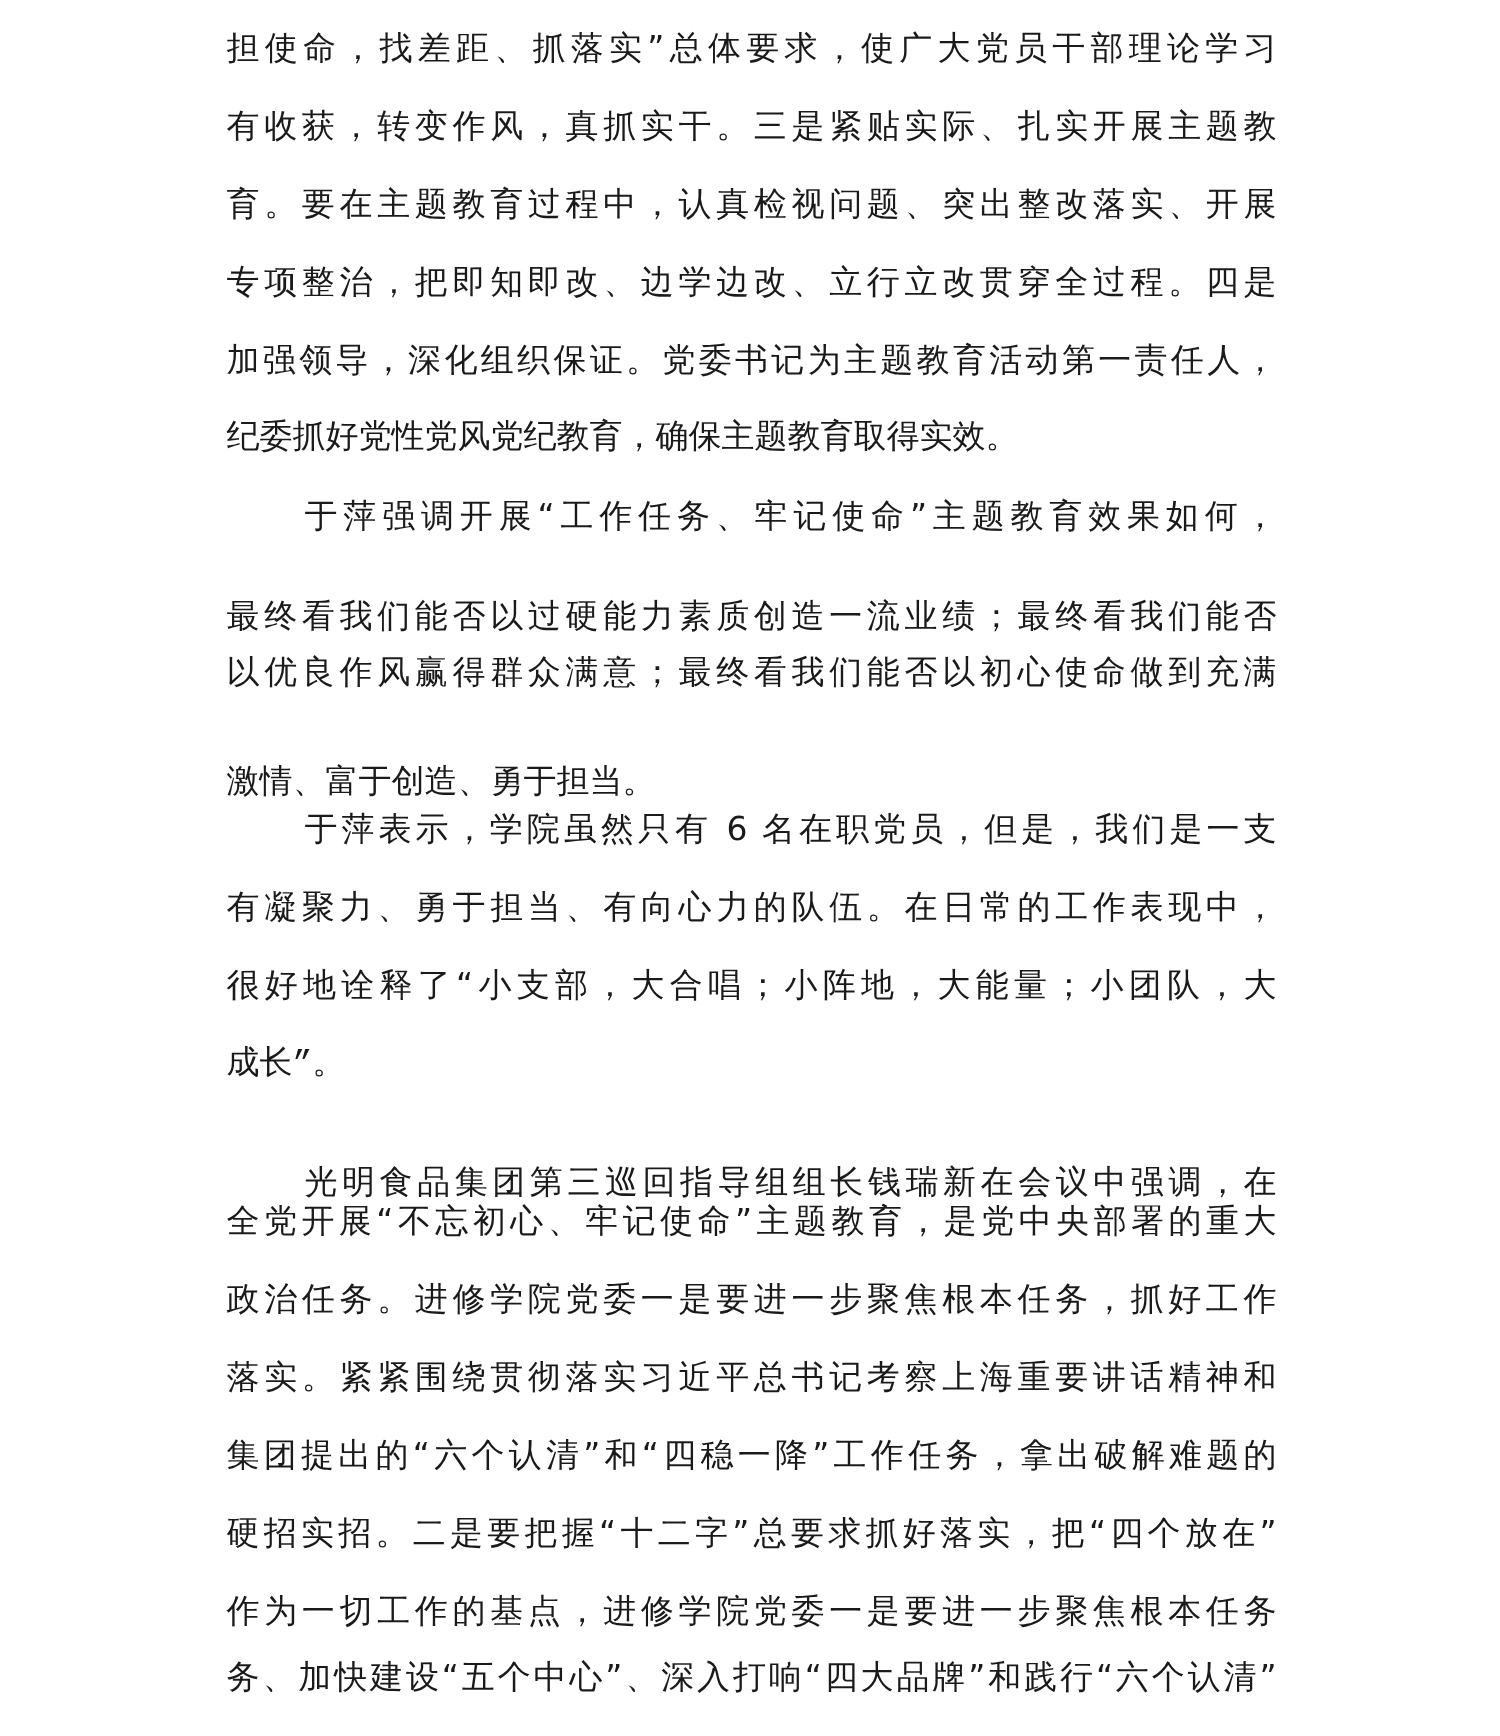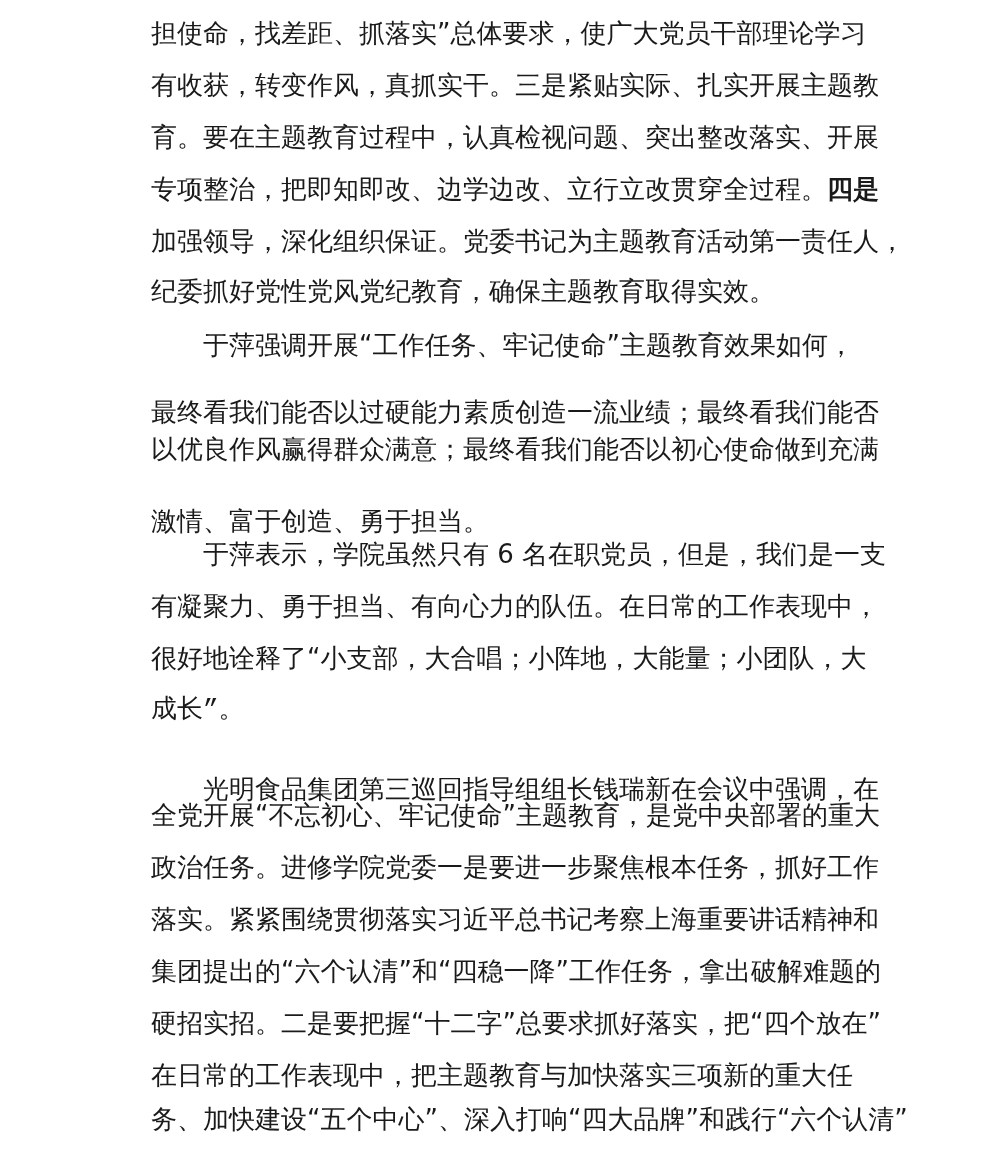--- a/index.html
+++ b/index.html
@@ -19,37 +19,37 @@
       position: absolute;
       left: 151px;
       top: 0;
       width: 700px;
     }
     .line {
       position: absolute;
       left: 0;
       width: 700px;
       height: 40px;
-      font-size: 26px;
+      font-size: 22px;
       line-height: 40px;
       white-space: nowrap;
       text-align: justify;
       text-align-last: justify;
       letter-spacing: 0;
     }
     .line.last {
       text-align-last: left;
       font-family: Liberation Mono, monospace;
     }
     .line.indent {
       left: 52px;
       width: 648px;
     }
     .bold {
-      font-weight: bold;
+      font-weight: normal;
     }
   </style>
 </head>
 <body>
 
 <div class="page">
 
   <div class="line" style="top:13px">担使命，找差距、抓落实”总体要求，使广大党员干部理论学习</div>
   <div class="line" style="top:65px">有收获，转变作风，真抓实干。三是紧贴实际、扎实开展主题教</div>
   <div class="line" style="top:117px">育。要在主题教育过程中，认真检视问题、突出整改落实、开展</div>
@@ -66,16 +66,16 @@
   <div class="line" style="top:586px">有凝聚力、勇于担当、有向心力的队伍。在日常的工作表现中，</div>
   <div class="line" style="top:638px">很好地诠释了“小支部，大合唱；小阵地，大能量；小团队，大</div>
   <div class="line last" style="top:690px">成长”。</div>
 
   <div class="line indent" style="top:769px">光明食品集团第三巡回指导组组长钱瑞新在会议中强调，在</div>
   <div class="line" style="top:795px">全党开展“不忘初心、牢记使命”主题教育，是党中央部署的重大</div>
   <div class="line" style="top:847px">政治任务。进修学院党委一是要进一步聚焦根本任务，抓好工作</div>
   <div class="line" style="top:899px">落实。紧紧围绕贯彻落实习近平总书记考察上海重要讲话精神和</div>
   <div class="line" style="top:951px">集团提出的“六个认清”和“四稳一降”工作任务，拿出破解难题的</div>
   <div class="line" style="top:1003px">硬招实招。二是要把握“十二字”总要求抓好落实，把“四个放在”</div>
-  <div class="line" style="top:1055px">在日常的工作表现中，把主题教育与加快落实三项新的重大任</div>
+  <div class="line" style="top:1055px">作为一切工作的基点，进修学院党委一是要进一步聚焦根本任务</div>
   <div class="line" style="top:1099px">务、加快建设“五个中心”、深入打响“四大品牌”和践行“六个认清”</div>
 
 </div>
 
 </body></html>

